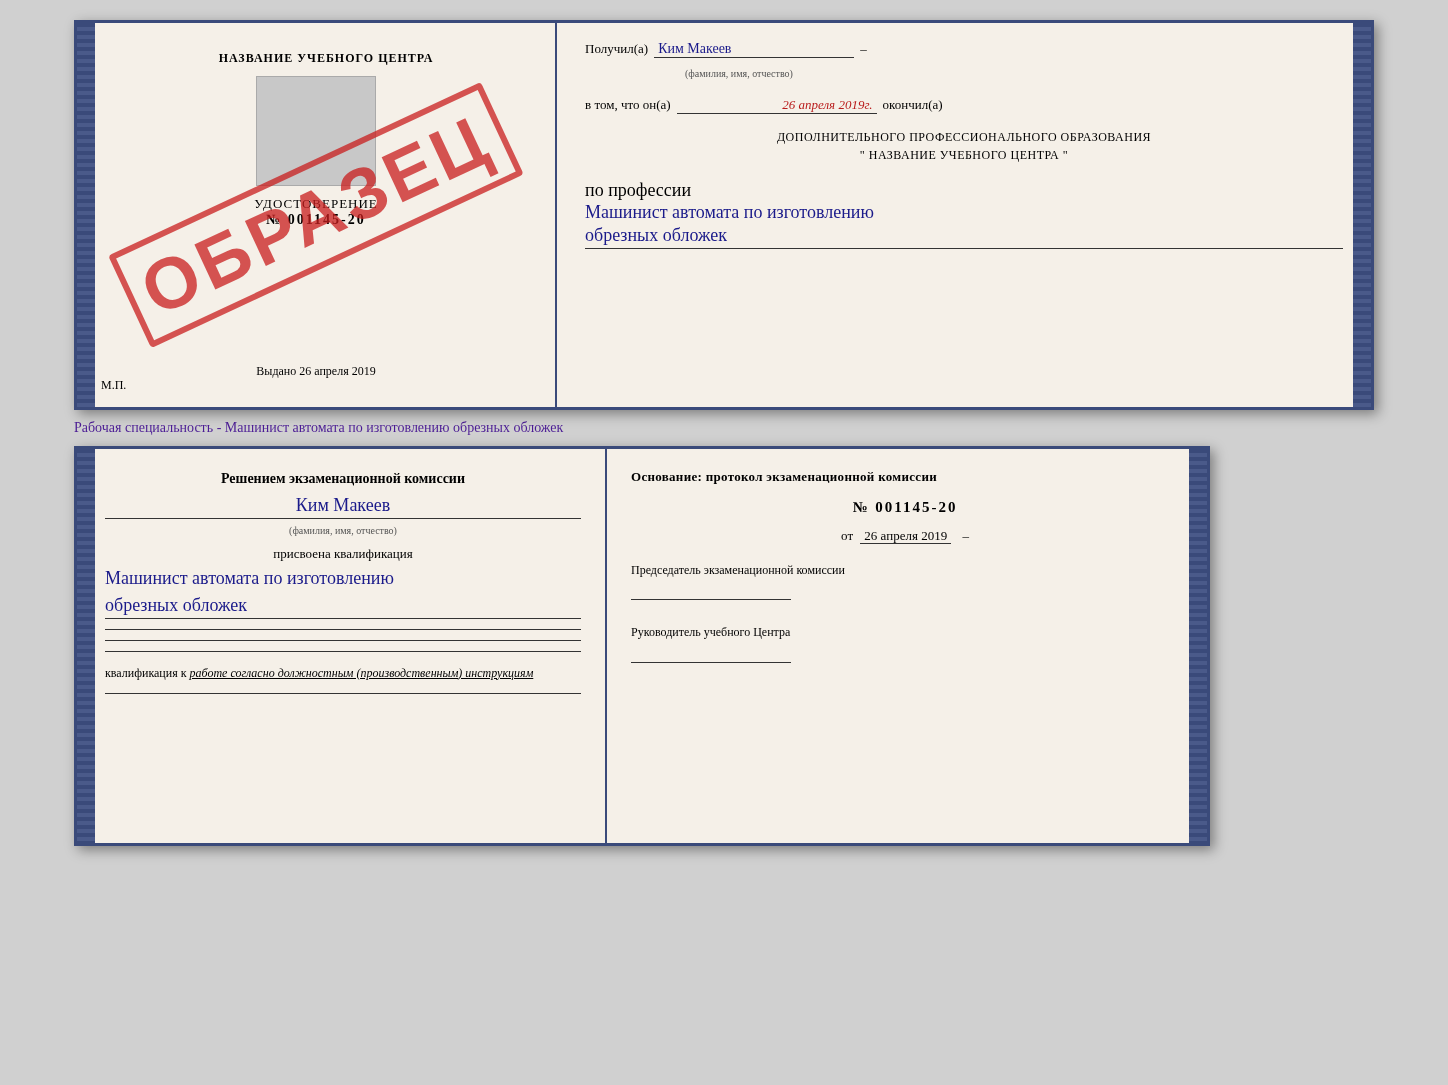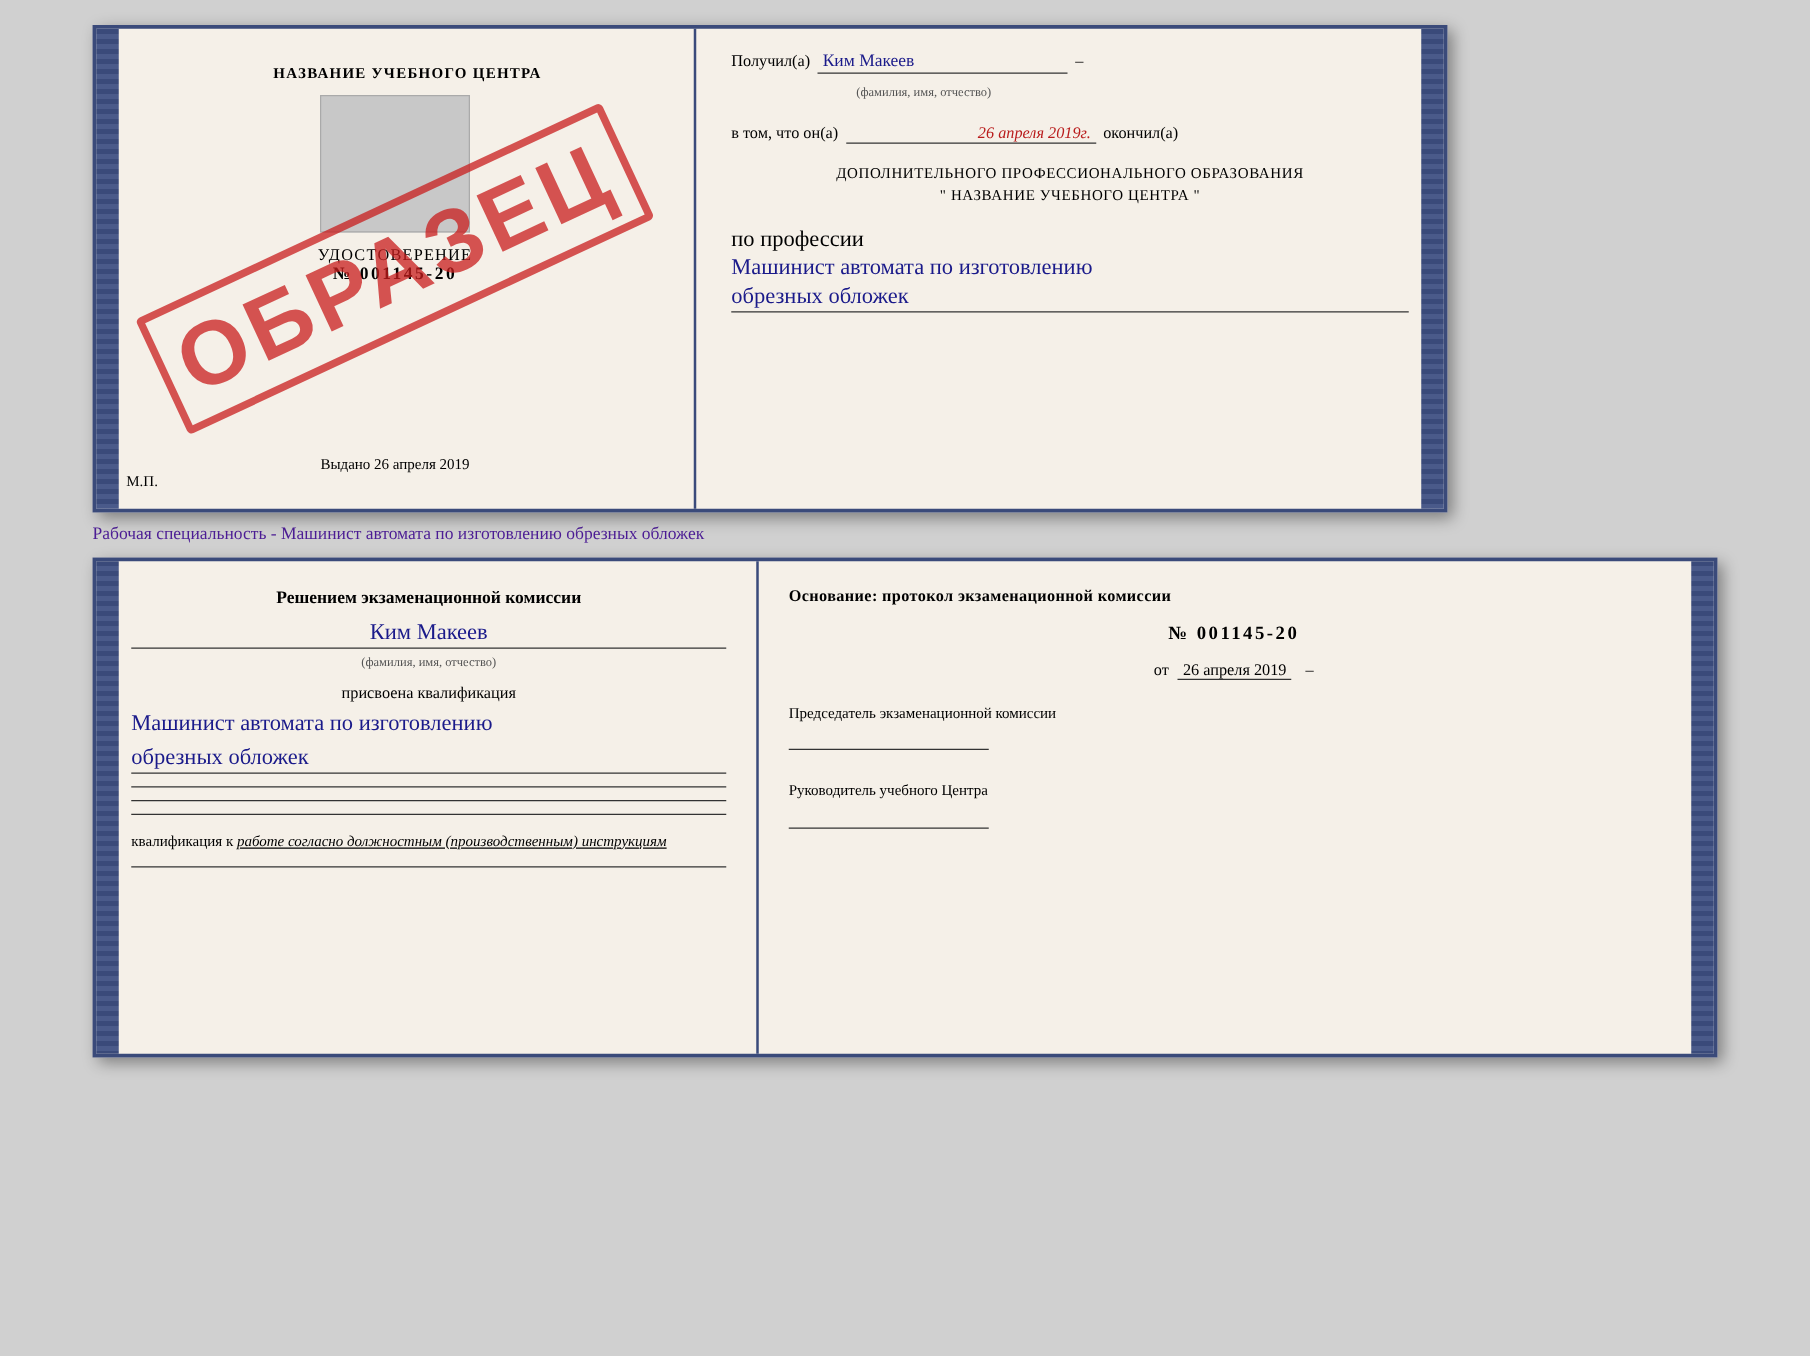--- a/index.html
+++ b/index.html
@@ -19,21 +19,21 @@
       display: flex;
       flex-direction: column;
       align-items: flex-start;
       width: 1300px;
       gap: 8px;
     }
 
     
     .cert-book {
       display: flex;
-      width: 1084px;
+      width: 1300px;
       height: 390px;
       background: #f5f0e8;
       border: 3px solid #3a4a7a;
       box-shadow: 4px 4px 12px rgba(0,0,0,0.4);
       position: relative;
     }
 
     .cert-left {
       width: 480px;
       border-right: 2px solid #3a4a7a;
@@ -202,21 +202,21 @@
     
     .specialty-label {
       font-size: 14px;
       color: #4c1d95;
       padding: 2px 0;
     }
 
     
     .bottom-book {
       display: flex;
-      width: 1300px;
+      width: 1136px;
       height: 400px;
       background: #f5f0e8;
       border: 3px solid #3a4a7a;
       box-shadow: 4px 4px 12px rgba(0,0,0,0.4);
       position: relative;
     }
 
     .bottom-left {
       width: 530px;
       border-right: 2px solid #3a4a7a;

